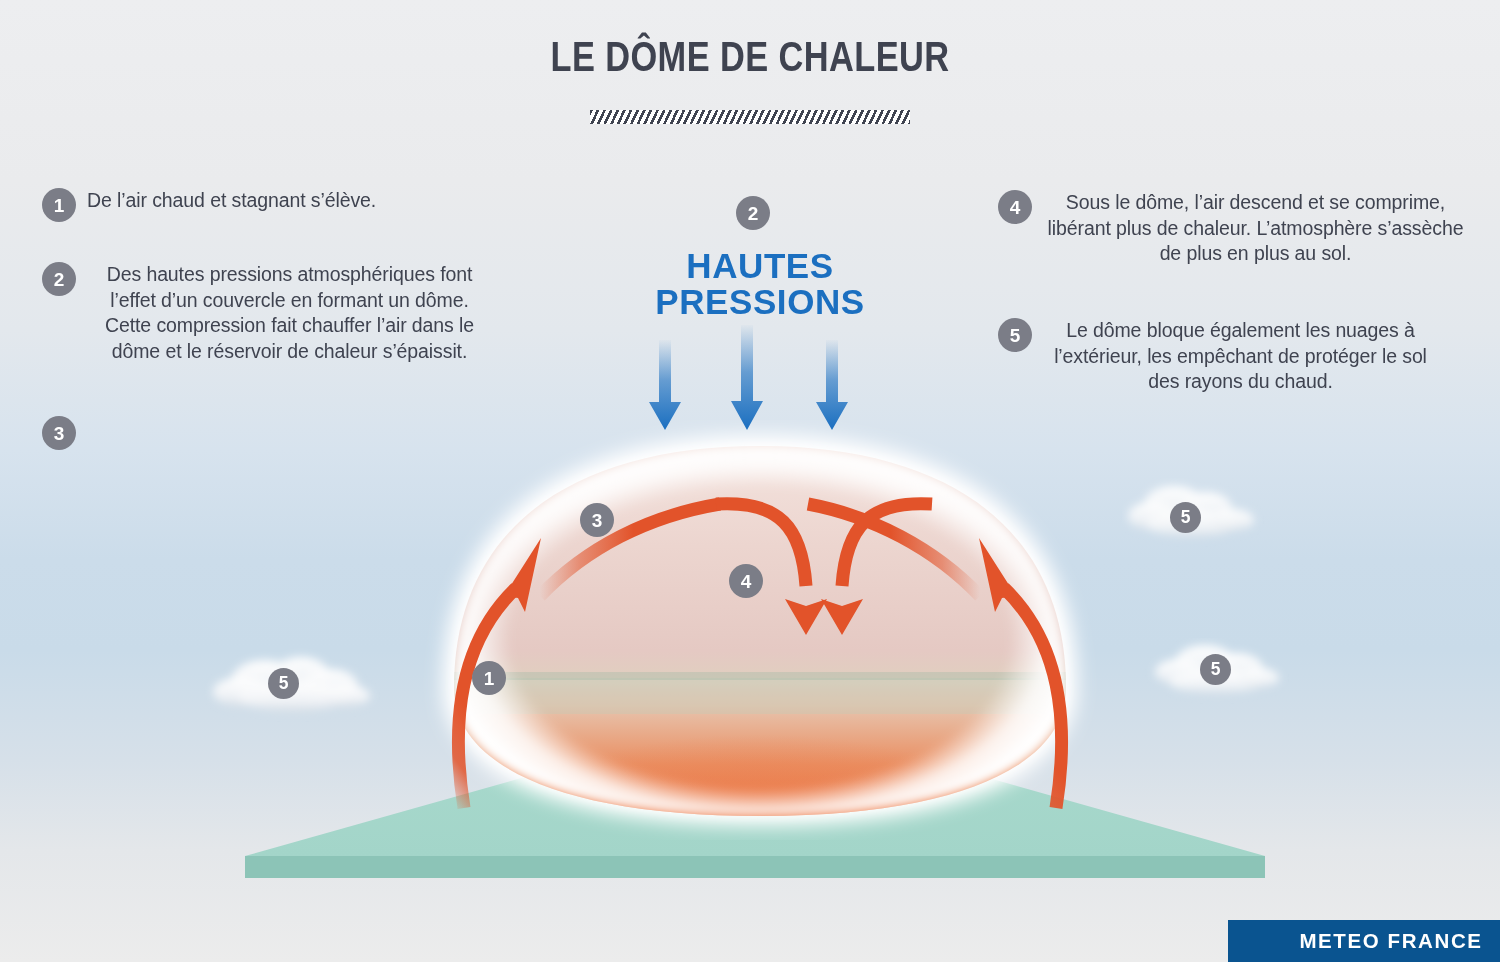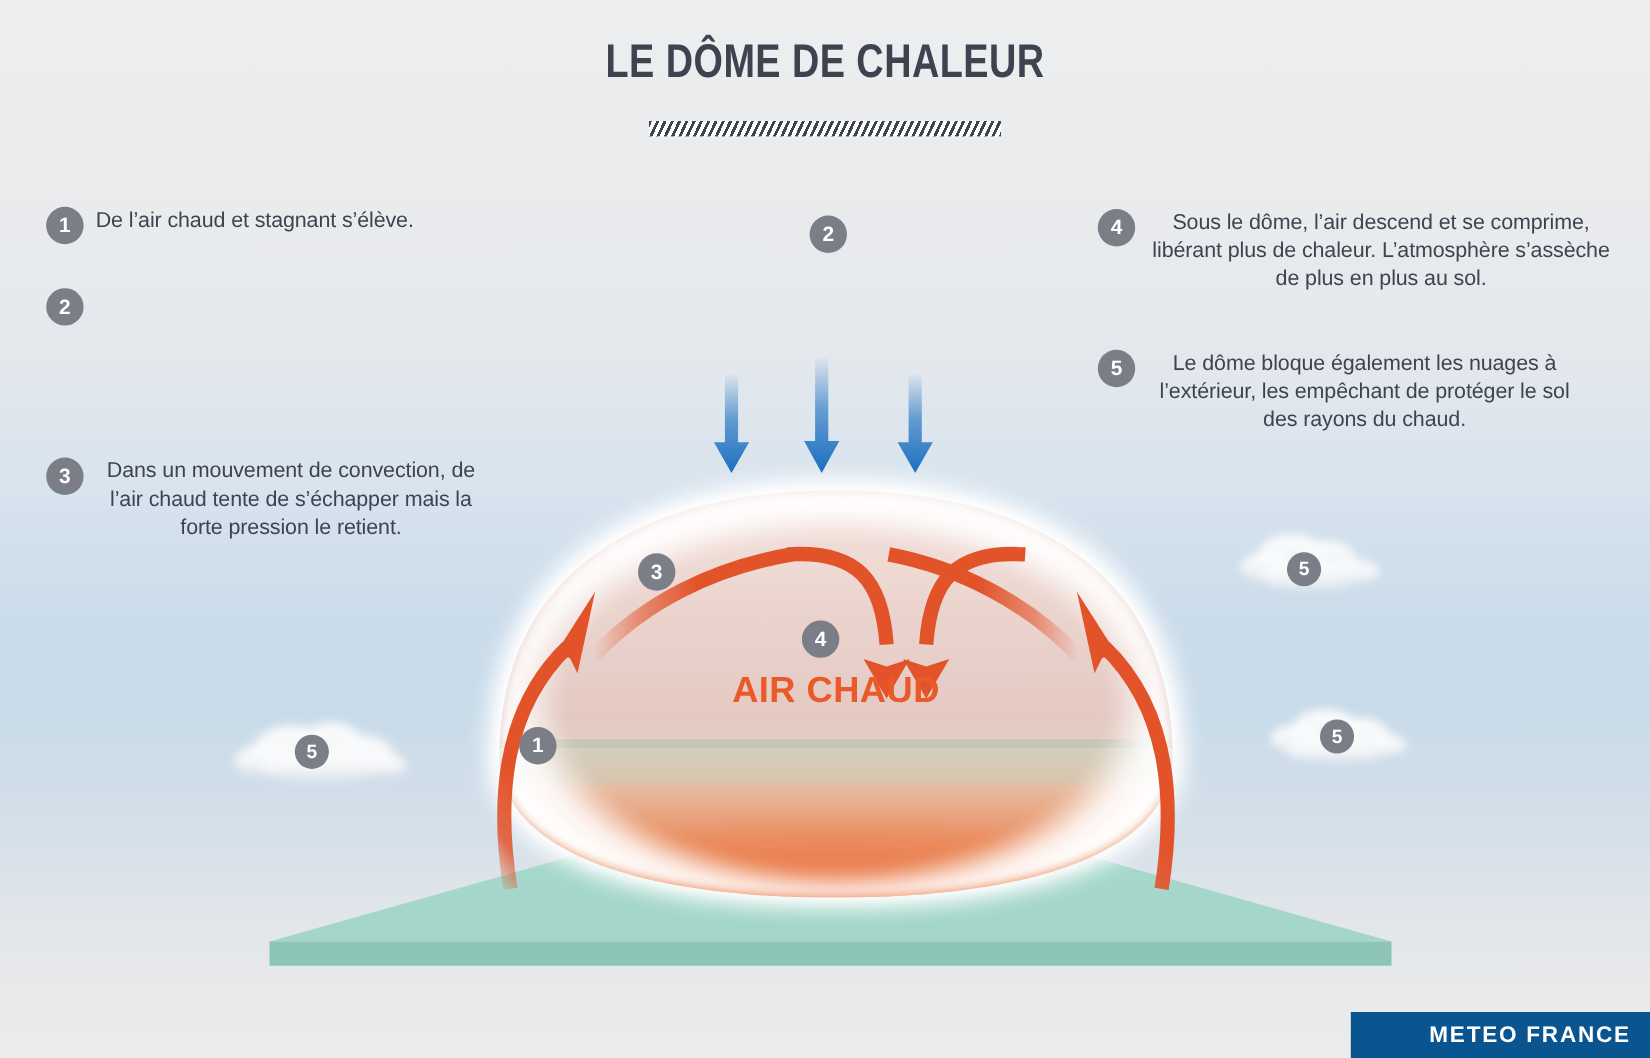--- a/index.html
+++ b/index.html
@@ -393,23 +393,26 @@
         <path d="M 636,388 C 650,300 640,222 584,168" stroke="url(#riseFadeL)" stroke-width="13"></path>
         <path d="M 559,118 l 37,58 l -14,2 l -7,14 z" fill="#e2532a" stroke="none"></path>
       </g>
     </svg>
   </div>
 
   <div class="badge" id="b3">3</div>
   <div class="badge" id="b4">4</div>
   <div class="badge" id="b1">1</div>
 
-  <div id="air-chaud">AIR CHAUD</div>
 
   <div class="badge" id="hp-badge">2</div>
+  <div class="hp-text">
+    <span>HAUTES</span>
+    <span>PRESSIONS</span>
+  </div>
 
   <div class="dn-arrow" style="left:648px; top:340px;">
     <svg width="34" height="90" viewBox="0 0 34 90">
       <defs>
         <linearGradient id="arrG1" x1="0" y1="0" x2="0" y2="1">
           <stop offset="0%" stop-color="#1b6fc0" stop-opacity="0.02"></stop>
           <stop offset="45%" stop-color="#1b6fc0" stop-opacity="0.62"></stop>
           <stop offset="100%" stop-color="#1b6fc0" stop-opacity="1"></stop>
         </linearGradient>
       </defs>
@@ -443,25 +446,25 @@
     </svg>
   </div>
 
   <div class="step" id="step1">
     <div class="badge">1</div>
     <div class="txt">De l’air chaud et stagnant s’élève.</div>
   </div>
 
   <div class="step" id="step2">
     <div class="badge">2</div>
+    <div class="txt">Des hautes pressions atmosphériques font l’effet d’un couvercle en formant un dôme. Cette compression fait chauffer l’air dans le dôme et le réservoir de chaleur s’épaissit.</div>
   </div>
 
   <div class="step" id="step3">
     <div class="badge">3</div>
-    <div class="txt">Dans un mouvement de convection, de l’air chaud tente de s’échapper mais la forte pression le retient.</div>
   </div>
 
   <div class="step" id="step4">
     <div class="badge">4</div>
     <div class="txt">Sous le dôme, l’air descend et se comprime, libérant plus de chaleur. L’atmosphère s’assèche de plus en plus au sol.</div>
   </div>
 
   <div class="step" id="step5">
     <div class="badge">5</div>
     <div class="txt">Le dôme bloque également les nuages à l’extérieur, les empêchant de protéger le sol des rayons du chaud.</div>

